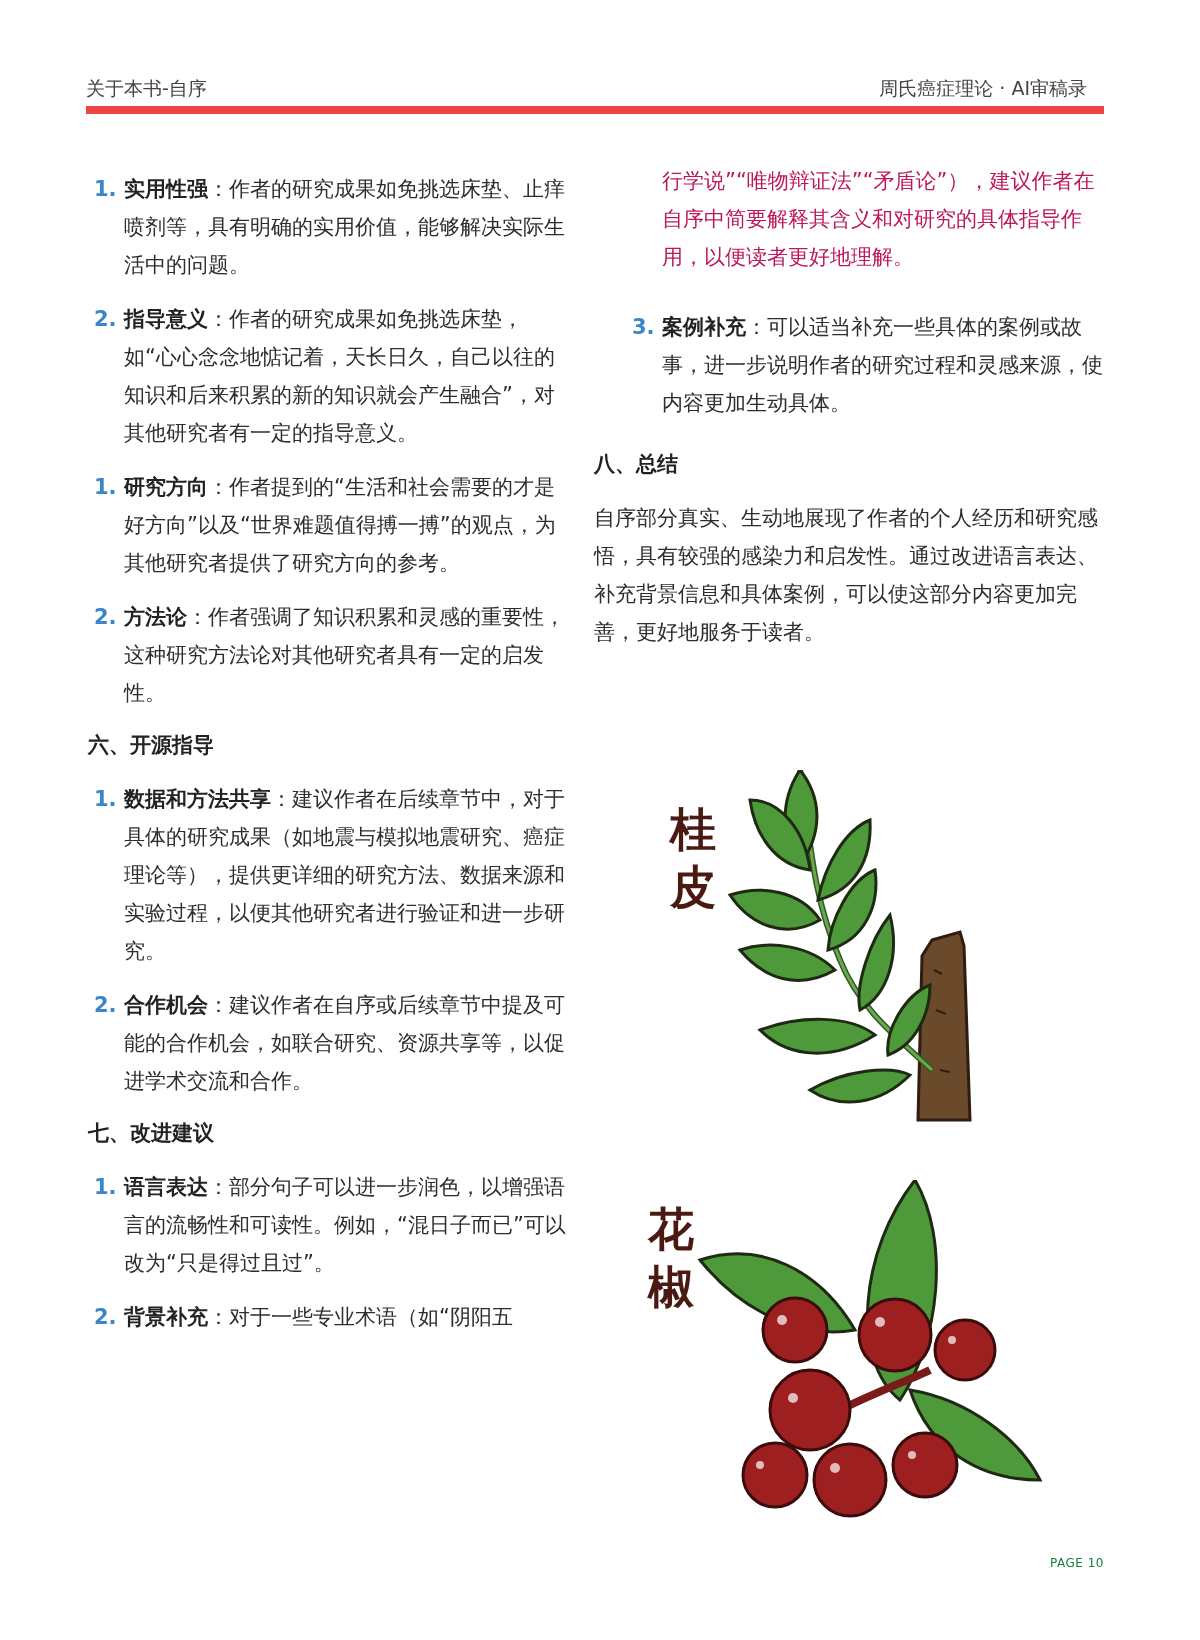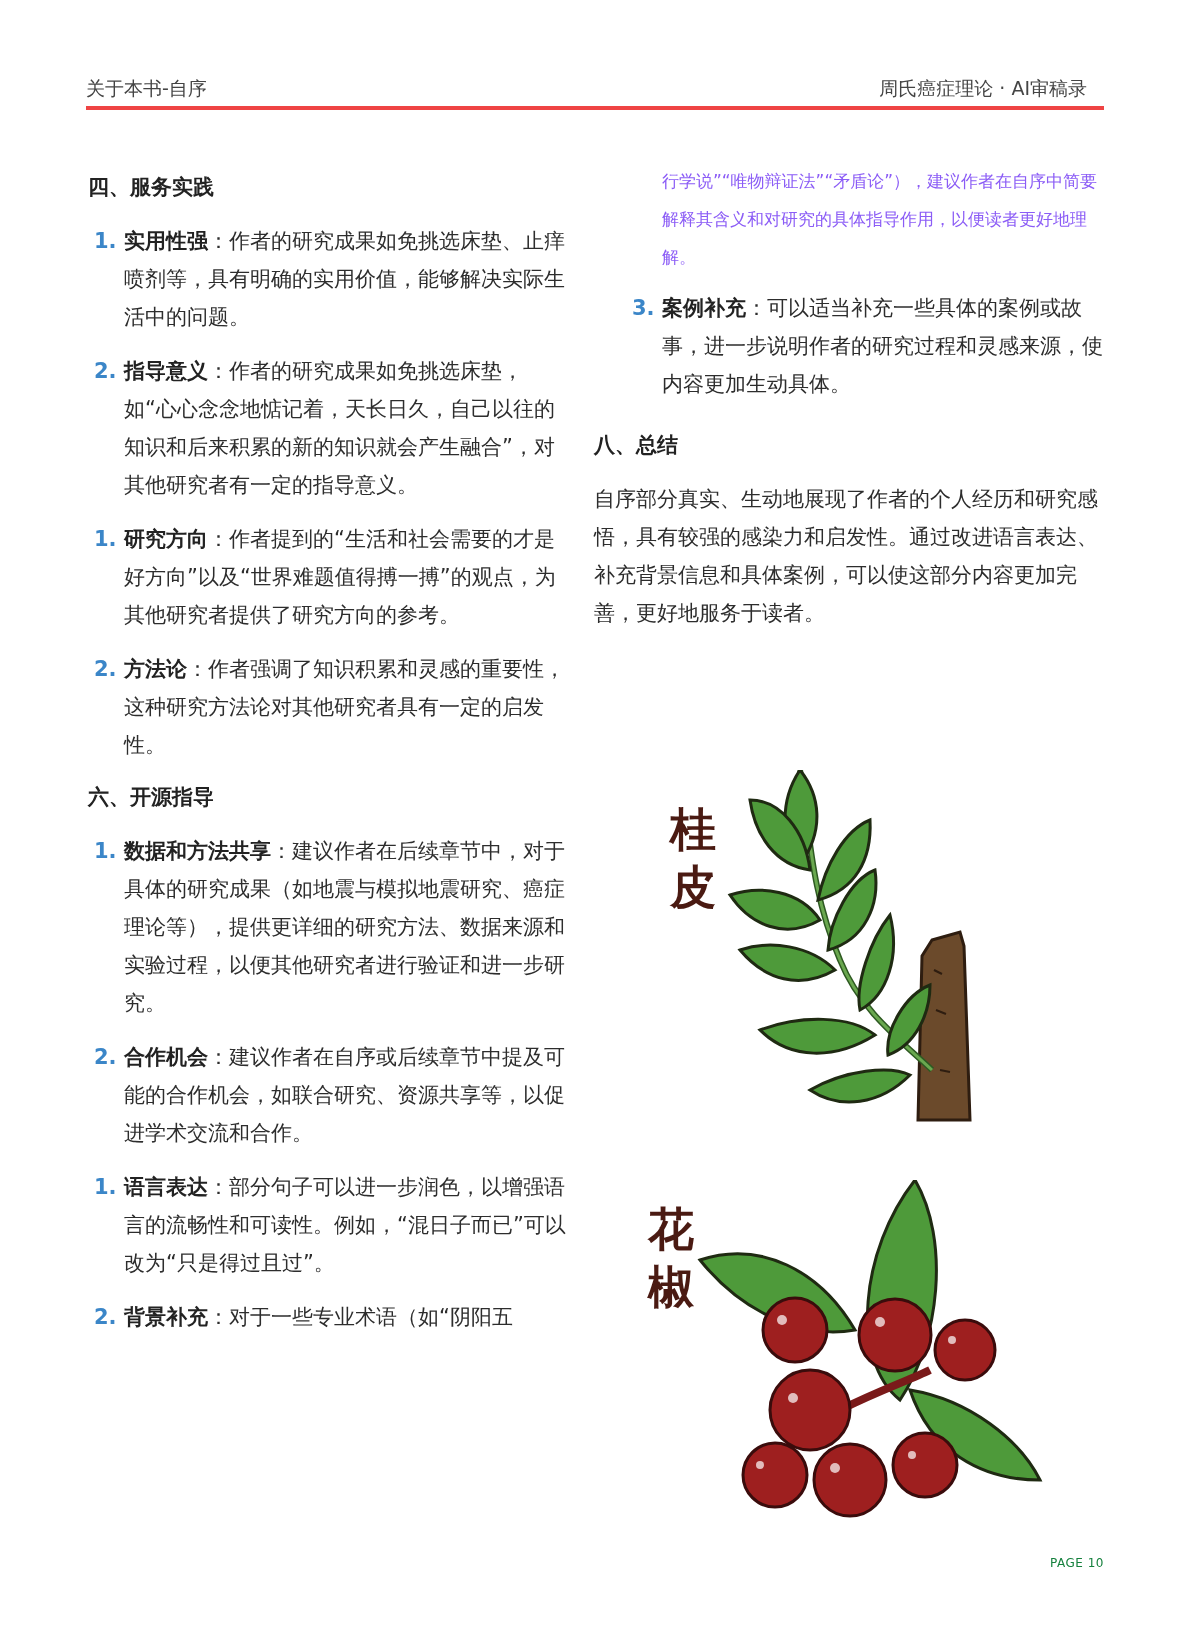--- a/index.html
+++ b/index.html
@@ -1,52 +1,51 @@
 <!DOCTYPE html>
 <html><head>
 <meta charset="utf-8">
 <style>
   html, body { margin: 0; padding: 0; background: #ffffff; }
   body { width: 1200px; height: 1640px; position: relative; overflow: hidden;
          font-family: "DejaVu Sans", "Liberation Sans", sans-serif; color: #2b2b2b; }
   .header { position: absolute; left: 86px; top: 72px; width: 1018px; height: 34px;
-            border-bottom: 4px solid #ef4444; text-align: center; }
+            border-bottom: 8px solid #ef4444; text-align: center; }
   .header-left { position: absolute; left: 0; top: 4px; font-size: 19px; color: #444; }
   .header-right { position: absolute; right: 17px; top: 4px; font-size: 19px; color: #444; }
 
   .col { position: absolute; }
   .col-left { left: 88px; top: 170px; width: 480px; }
   .col-right { left: 626px; top: 162px; width: 480px; }
 
   .section-title { font-size: 21px; font-weight: bold; color: #222; margin: 0 0 18px 0; line-height: 34px; }
   .list { margin: 0 0 14px 0; padding: 0; }
   .item { position: relative; padding-left: 36px; margin-bottom: 16px; font-size: 21px; line-height: 38px; color: #2d2d2d; }
   .num { position: absolute; left: 6px; top: 0; color: #3b86c8; font-weight: bold; }
   .term { font-weight: bold; color: #222; }
   .para { font-size: 21px; line-height: 38px; color: #2d2d2d; margin: 0; }
-  .cont { font-size: 17px; line-height: 38px; color: #8b5cf6; margin: 0 0 13px 0; padding-left: 36px; }
+  .cont { font-size: 21px; line-height: 38px; color: #be185d; margin: 0 0 32px 0; padding-left: 36px; }
 
   .illus { position: absolute; }
   .illus-1 { left: 660px; top: 770px; width: 360px; height: 360px; }
   .illus-2 { left: 660px; top: 1180px; width: 400px; height: 340px; }
   .calli { position: absolute; font-family: "DejaVu Serif", serif; font-weight: bold; color: #4a1a12; font-size: 46px; line-height: 58px; }
 
   .footer { position: absolute; right: 96px; top: 1556px; font-size: 12px; color: #15803d; letter-spacing: 0.5px; }
 </style>
 </head>
 <body>
 
 <div class="header">
   <span class="header-left">关于本书-自序</span>
   <span class="header-right">周氏癌症理论 · AI审稿录</span>
 </div>
 
 <div class="col col-left">
 
-  <div class="section-title">四、服务实践</div>
   <div class="list">
     <div class="item">
       <span class="num">1.</span><span class="term">实用性强</span><span>：作者的研究成果如免挑选床垫、止痒喷剂等，具有明确的实用价值，能够解决实际生活中的问题。</span>
     </div>
     <div class="item">
       <span class="num">2.</span><span class="term">指导意义</span><span>：作者的研究成果如免挑选床垫，如“心心念念地惦记着，天长日久，自己以往的知识和后来积累的新的知识就会产生融合”，对其他研究者有一定的指导意义。</span>
     </div>
   </div>
 
   <div class="list">
@@ -61,20 +60,21 @@
   <div class="section-title">六、开源指导</div>
   <div class="list">
     <div class="item">
       <span class="num">1.</span><span class="term">数据和方法共享</span><span>：建议作者在后续章节中，对于具体的研究成果（如地震与模拟地震研究、癌症理论等），提供更详细的研究方法、数据来源和实验过程，以便其他研究者进行验证和进一步研究。</span>
     </div>
     <div class="item">
       <span class="num">2.</span><span class="term">合作机会</span><span>：建议作者在自序或后续章节中提及可能的合作机会，如联合研究、资源共享等，以促进学术交流和合作。</span>
     </div>
   </div>
 
+  <div class="section-title">七、改进建议</div>
   <div class="list">
     <div class="item">
       <span class="num">1.</span><span class="term">语言表达</span><span>：部分句子可以进一步润色，以增强语言的流畅性和可读性。例如，“混日子而已”可以改为“只是得过且过”。</span>
     </div>
     <div class="item">
       <span class="num">2.</span><span class="term">背景补充</span><span>：对于一些专业术语（如“阴阳五</span>
     </div>
   </div>
 </div>
 

